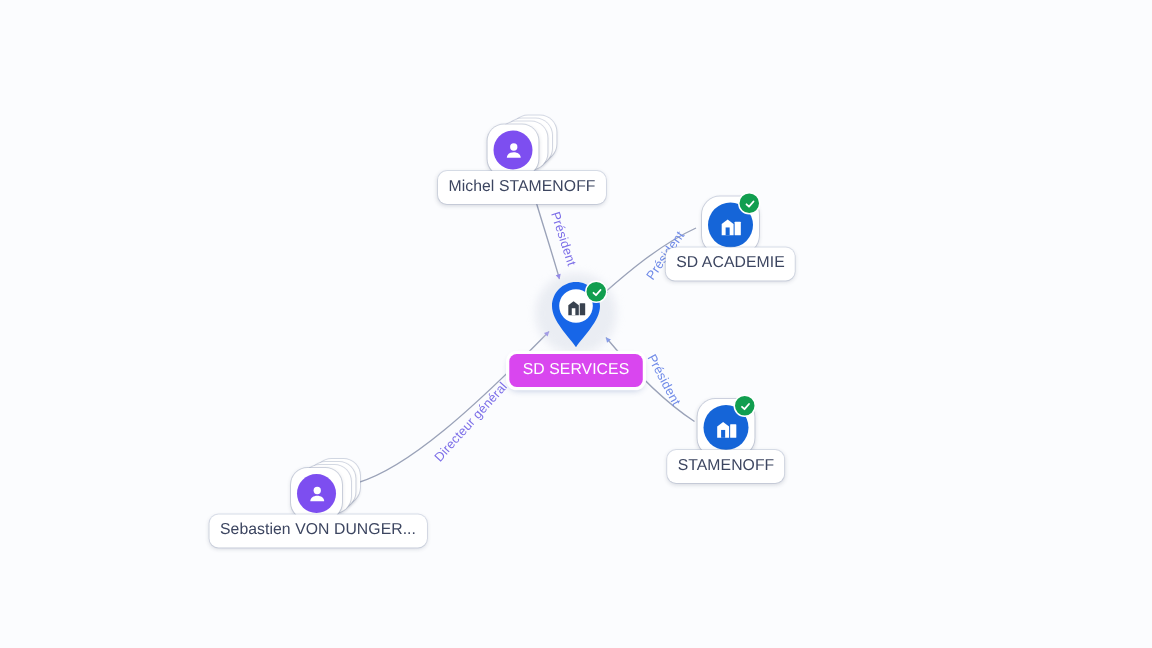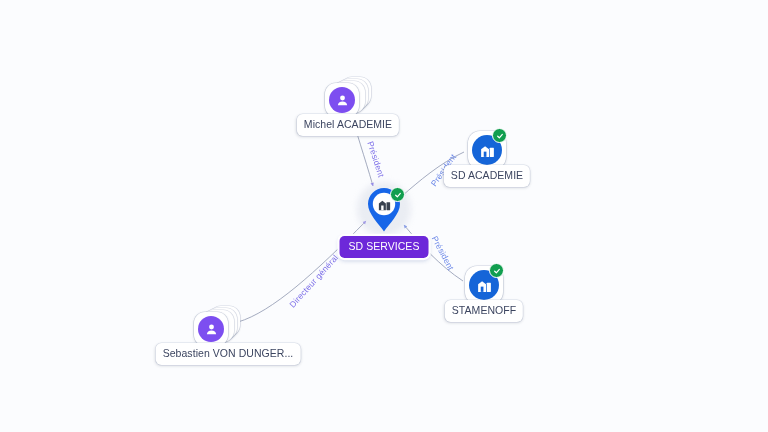--- a/index.html
+++ b/index.html
@@ -145,21 +145,21 @@
     color: #3c4560;
     font-size: 10.5px;
     line-height: 1;
     padding: 5px 7px 6px 7px;
     border-radius: 6px;
     box-shadow: 0 1px 3px rgba(40,50,80,.18), 0 0 0 .6px rgba(170,180,205,.35);
     cursor: pointer;
     letter-spacing: .05px;
   }
   .label-chip.primary {
-    background: #6d28d9;
+    background: #d946ef;
     color: #ffffff;
     font-size: 10.5px;
     font-weight: 500;
     padding: 5px 9px 6px 9px;
     border-radius: 5px;
     box-shadow: 0 0 0 2.2px #ffffff, 0 2px 5px rgba(25,60,140,.32);
   }
 
   
   .edge-label {
@@ -215,21 +215,21 @@
         <div class="stack-card c0"></div>
         <div class="avatar-circle">
           <svg width="15" height="15" viewBox="0 0 24 24" fill="#ffffff">
             <circle cx="12" cy="8" r="3.9"></circle>
             <path d="M4.6 19.4c0-3.6 3.3-5.9 7.4-5.9s7.4 2.3 7.4 5.9z"></path>
           </svg>
         </div>
       </div>
     </div>
   </div>
-  <div class="label-chip" style="left:348px; top:114px;">Michel ACADEMIE</div>
+  <div class="label-chip" style="left:348px; top:114px;">Michel STAMENOFF</div>
 
   <div class="node" style="left:487px; top:150px;">
     <div class="node-hit">
       <div class="company-card">
         <div class="company-circle">
           <svg width="17" height="17" viewBox="0 0 24 24" fill="#ffffff">
             <path d="M3 21V10.4l5.6-4.3 5.6 4.3V21z"></path>
             <rect x="15.2" y="8.2" width="5.8" height="12.8" rx="0.6"></rect>
             <rect x="6.7" y="13.6" width="3.8" height="7.4" fill="#1565d8"></rect>
           </svg>
@@ -300,15 +300,15 @@
         <div class="stack-card c0"></div>
         <div class="avatar-circle">
           <svg width="15" height="15" viewBox="0 0 24 24" fill="#ffffff">
             <circle cx="12" cy="8" r="3.9"></circle>
             <path d="M4.6 19.4c0-3.6 3.3-5.9 7.4-5.9s7.4 2.3 7.4 5.9z"></path>
           </svg>
         </div>
       </div>
     </div>
   </div>
-  <div class="label-chip" style="left:228px; top:343px;">Sebastien VON DUNGER...</div>
+  <div class="label-chip" style="left:212px; top:343px;">Sebastien VON DUNGER...</div>
 
 </div>
 
 </body></html>

